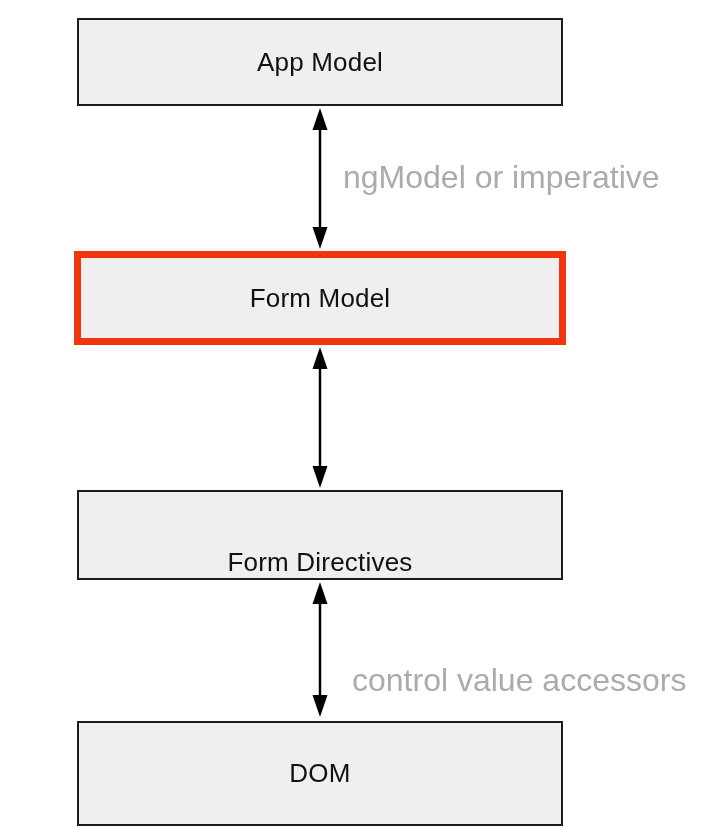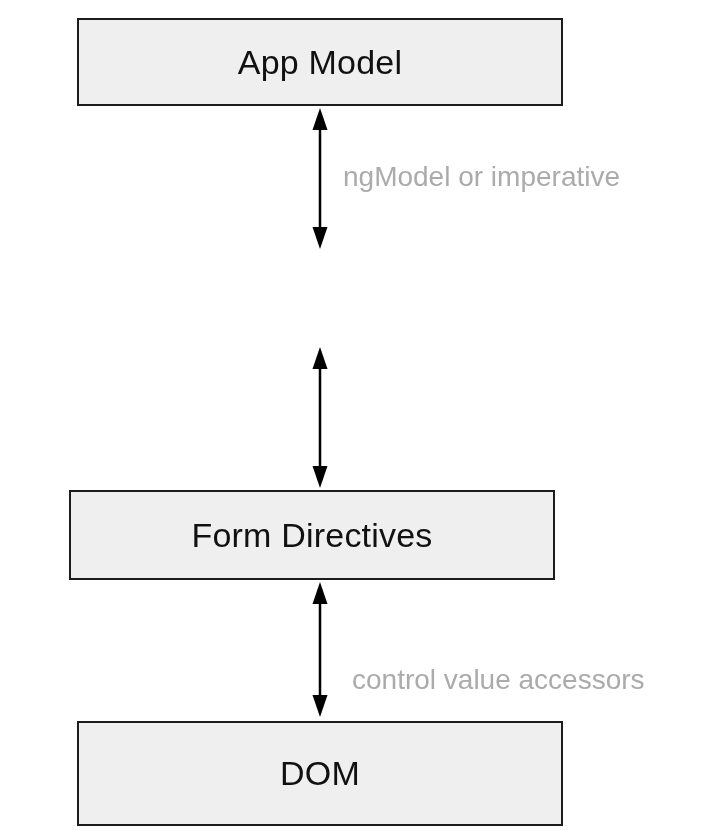--- a/index.html
+++ b/index.html
@@ -16,36 +16,36 @@
     overflow: hidden;
   }
   .box {
     position: absolute;
     box-sizing: border-box;
     background: var(--box-fill, #efefef);
     border: 2px solid var(--box-border, #1c1c1c);
     display: flex;
     align-items: center;
     justify-content: center;
-    font-size: 34px;
+    font-size: 26px;
     color: #111111;
     letter-spacing: 0.2px;
   }
   .box.highlight {
     border: 7px solid var(--highlight-border, #f2350d);
   }
   .arrow {
     position: absolute;
     left: 307px;
     color: var(--arrow, #000000);
     display: block;
   }
   .conn-label {
     position: absolute;
-    font-size: 28px;
+    font-size: 32px;
     line-height: 32px;
     color: var(--label-gray, #ababab);
     white-space: nowrap;
   }
 </style>
 </head>
 <body>
 
 <div class="canvas">
 
@@ -53,28 +53,31 @@
     <span>App Model</span>
   </div>
 
   <svg class="arrow" style="top:107px;" width="26" height="143" viewBox="0 0 26 143">
     <line x1="13" y1="18" x2="13" y2="125" stroke="currentColor" stroke-width="2.5"></line>
     <polygon points="13,1 20.5,23 5.5,23" fill="currentColor"></polygon>
     <polygon points="13,142 20.5,120 5.5,120" fill="currentColor"></polygon>
   </svg>
   <span class="conn-label" style="left:343px; top:161px;">ngModel or imperative</span>
 
+  <div class="box highlight" style="left:74px; top:251px; width:492px; height:94px;">
+    <span>Form Model</span>
+  </div>
 
   <svg class="arrow" style="top:346px;" width="26" height="143" viewBox="0 0 26 143">
     <line x1="13" y1="18" x2="13" y2="125" stroke="currentColor" stroke-width="2.5"></line>
     <polygon points="13,1 20.5,23 5.5,23" fill="currentColor"></polygon>
     <polygon points="13,142 20.5,120 5.5,120" fill="currentColor"></polygon>
   </svg>
 
-  <div class="box" style="left:69px; top:490px; width:486px; height:90px;">
+  <div class="box" style="left:77px; top:490px; width:486px; height:90px;align-items:flex-end;">
     <span>Form Directives</span>
   </div>
 
   <svg class="arrow" style="top:581px;" width="26" height="137" viewBox="0 0 26 137">
     <line x1="13" y1="18" x2="13" y2="119" stroke="currentColor" stroke-width="2.5"></line>
     <polygon points="13,1 20.5,23 5.5,23" fill="currentColor"></polygon>
     <polygon points="13,136 20.5,114 5.5,114" fill="currentColor"></polygon>
   </svg>
   <span class="conn-label" style="left:352px; top:639px;margin-top:25px;">control value accessors</span>
 

